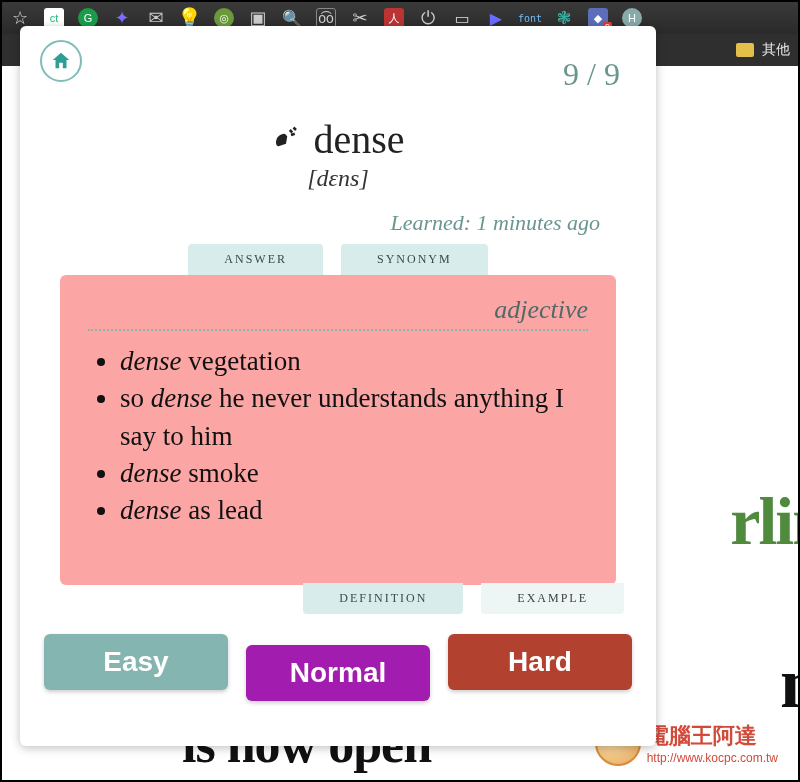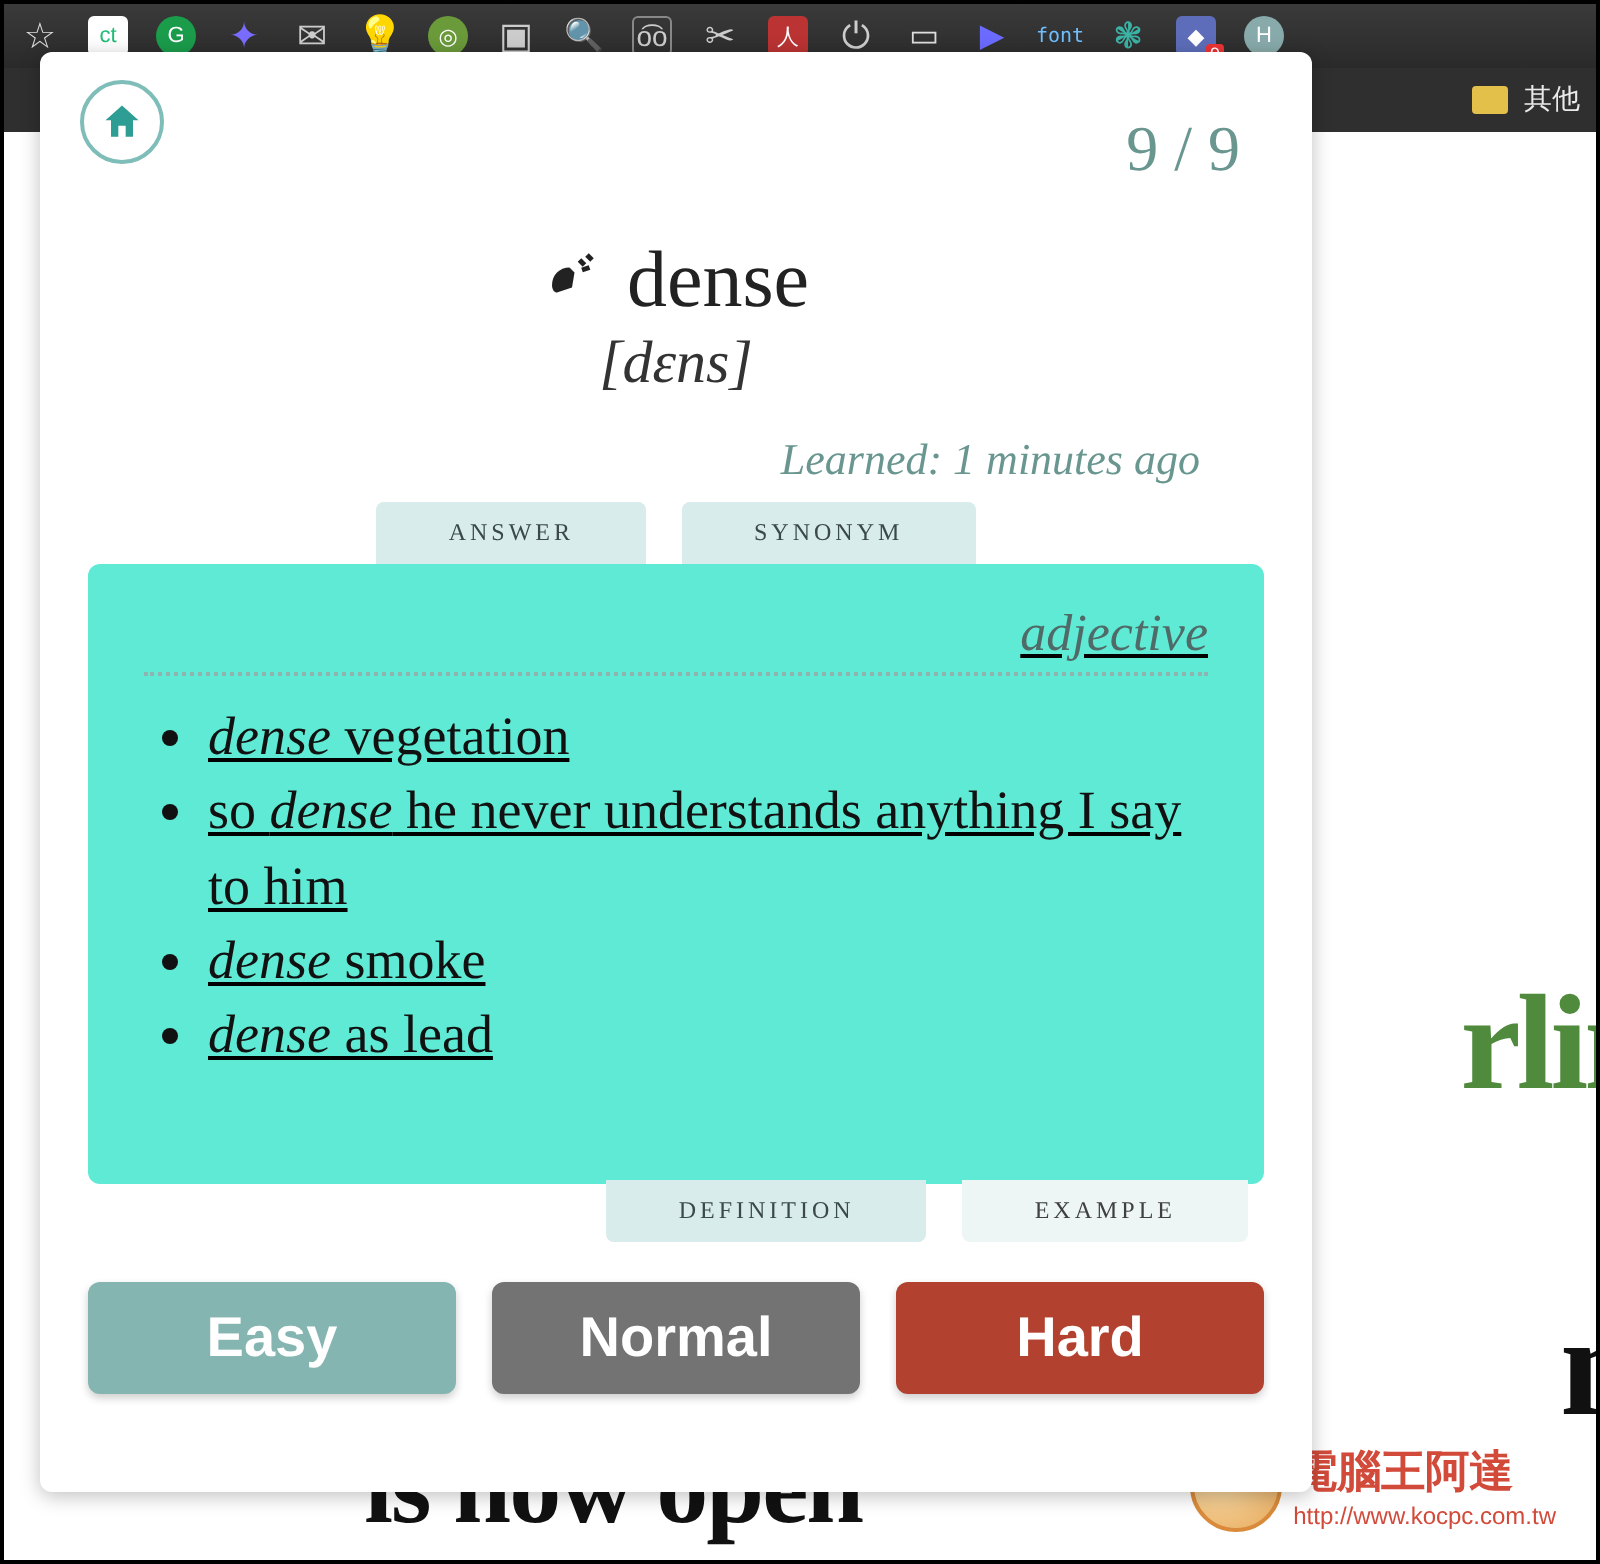--- a/index.html
+++ b/index.html
@@ -110,65 +110,64 @@
     cursor:pointer;
   }
   .counter {
     position:absolute;
     top: 30px; right: 36px;
     color:#6a9690;
     font-size: 32px;
   }
   .word-row { text-align:center; margin-top: 34px; display:flex; align-items:center; justify-content:center; gap:12px;}
   .word { font-size: 40px; color:#222;}
-  .pron { text-align:center; font-size: 30px; font-style: italic; color:#333; margin-top:2px;}
+  .pron { text-align:center; font-size: 24px; font-style: italic; color:#333; margin-top:2px;}
   .learned { text-align:right; color:#6a9690; font-style:italic; font-size:22px; margin:18px 36px 8px 0;}
   .tabs-top, .tabs-bottom { display:flex; gap:18px; padding:0 12px; }
   .tabs-top { justify-content:center; }
   .tabs-bottom { justify-content:flex-end; margin-top:-2px;}
   .tab {
     background:#d8eceb;
     color:#3b4a48;
     font-family: Georgia, serif;
     letter-spacing:2px;
     font-size:12px;
     padding:8px 36px;
     border-radius:4px 4px 0 0;
     cursor:pointer;
   }
   .tab.example { background:#eef6f5; color:#404040; border-radius:0 0 4px 4px; }
   .tab.bottom-def { border-radius:0 0 4px 4px; }
   .panel {
-    background:#5eead4;
+    background:#fca5a5;
     border-radius:6px;
     padding:20px 28px 40px;
-    margin: 0 4px;
+    margin: 0 20px;
     min-height: 310px;
-    text-decoration: underline;
   }
   .pos { text-align:right; font-style:italic; font-size:26px; color:#506a68; margin-bottom:4px;}
   .divider { border-top:2px dotted #8fb3b0; margin-bottom:12px;}
   .panel ul { list-style-type: disc; padding-left: 32px; }
   .panel li { font-size:27px; line-height:1.38; color:#111; }
   .panel li .kw { font-style: italic; }
   .btn-row { display:flex; gap:18px; margin-top:20px; padding: 0 4px;}
   .rate-btn {
     flex:1;
     height:56px;
     border-radius:6px;
     color:#fff;
     font-size:28px;
     font-weight:bold;
     font-family: Liberation Sans, sans-serif;
     display:flex; align-items:center; justify-content:center;
     cursor:pointer;
     box-shadow: 0 2px 4px rgba(0,0,0,0.2);
   }
   .easy { background:#85b5b0; }
-  .normal { background:#737373; }
+  .normal { background:#a21caf;margin-top:11px; }
   .hard { background:#b3412f; }
 </style>
 </head>
 <body>
 
 <div class="browser-bar">
   <span class="ext" style="color:#ddd;font-size:18px">☆</span>
   <span class="ext" style="background:#fff;color:#2b7">ct</span>
   <span class="ext" style="background:#1a9c4b;color:#fff;border-radius:50%">G</span>
   <span class="ext" style="color:#7a6cff;font-size:18px">✦</span>

